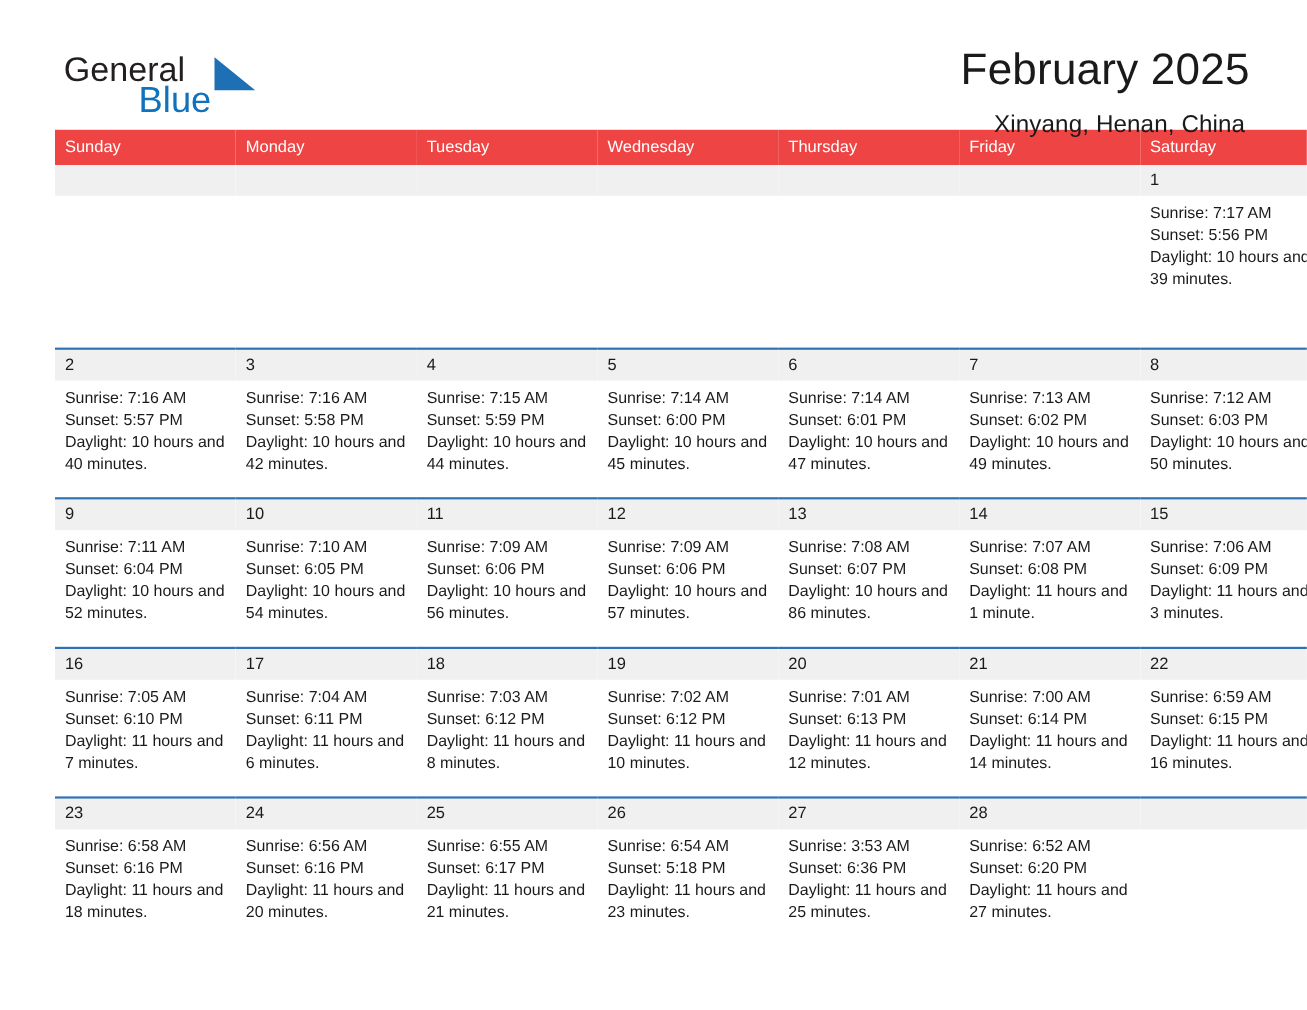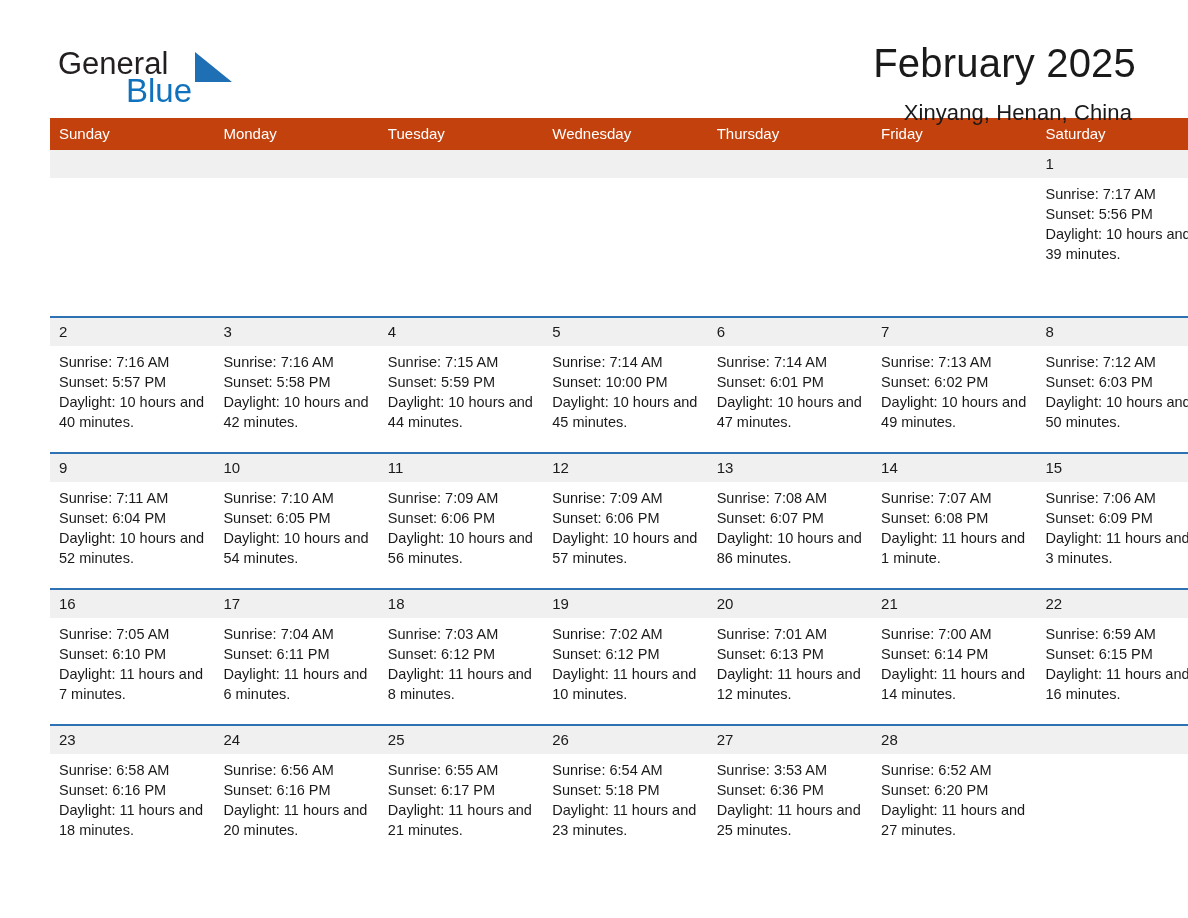--- a/index.html
+++ b/index.html
@@ -85,21 +85,21 @@
   }
 
   
   .calendar {
     width: 1088px;
     border-collapse: collapse;
     table-layout: fixed;
     margin-top: 14px;
   }
   .calendar th {
-    background: #c2410c;
+    background: #ef4444;
     color: #ffffff;
     font-size: 15px;
     font-weight: normal;
     text-align: left;
     padding: 7px 0 8px 9px;
     line-height: 17px;
     width: 155.43px;
   }
   .calendar td {
     vertical-align: top;
@@ -250,21 +250,21 @@
           <div class="cellbody">
             <div>Sunrise: 7:15 AM</div>
             <div>Sunset: 5:59 PM</div>
             <div class="daylight-line">Daylight: 10 hours and 44 minutes.</div>
           </div>
         </td>
         <td>
           <div class="daynum">5</div>
           <div class="cellbody">
             <div>Sunrise: 7:14 AM</div>
-            <div>Sunset: 10:00 PM</div>
+            <div>Sunset: 6:00 PM</div>
             <div class="daylight-line">Daylight: 10 hours and 45 minutes.</div>
           </div>
         </td>
         <td>
           <div class="daynum">6</div>
           <div class="cellbody">
             <div>Sunrise: 7:14 AM</div>
             <div>Sunset: 6:01 PM</div>
             <div class="daylight-line">Daylight: 10 hours and 47 minutes.</div>
           </div>

